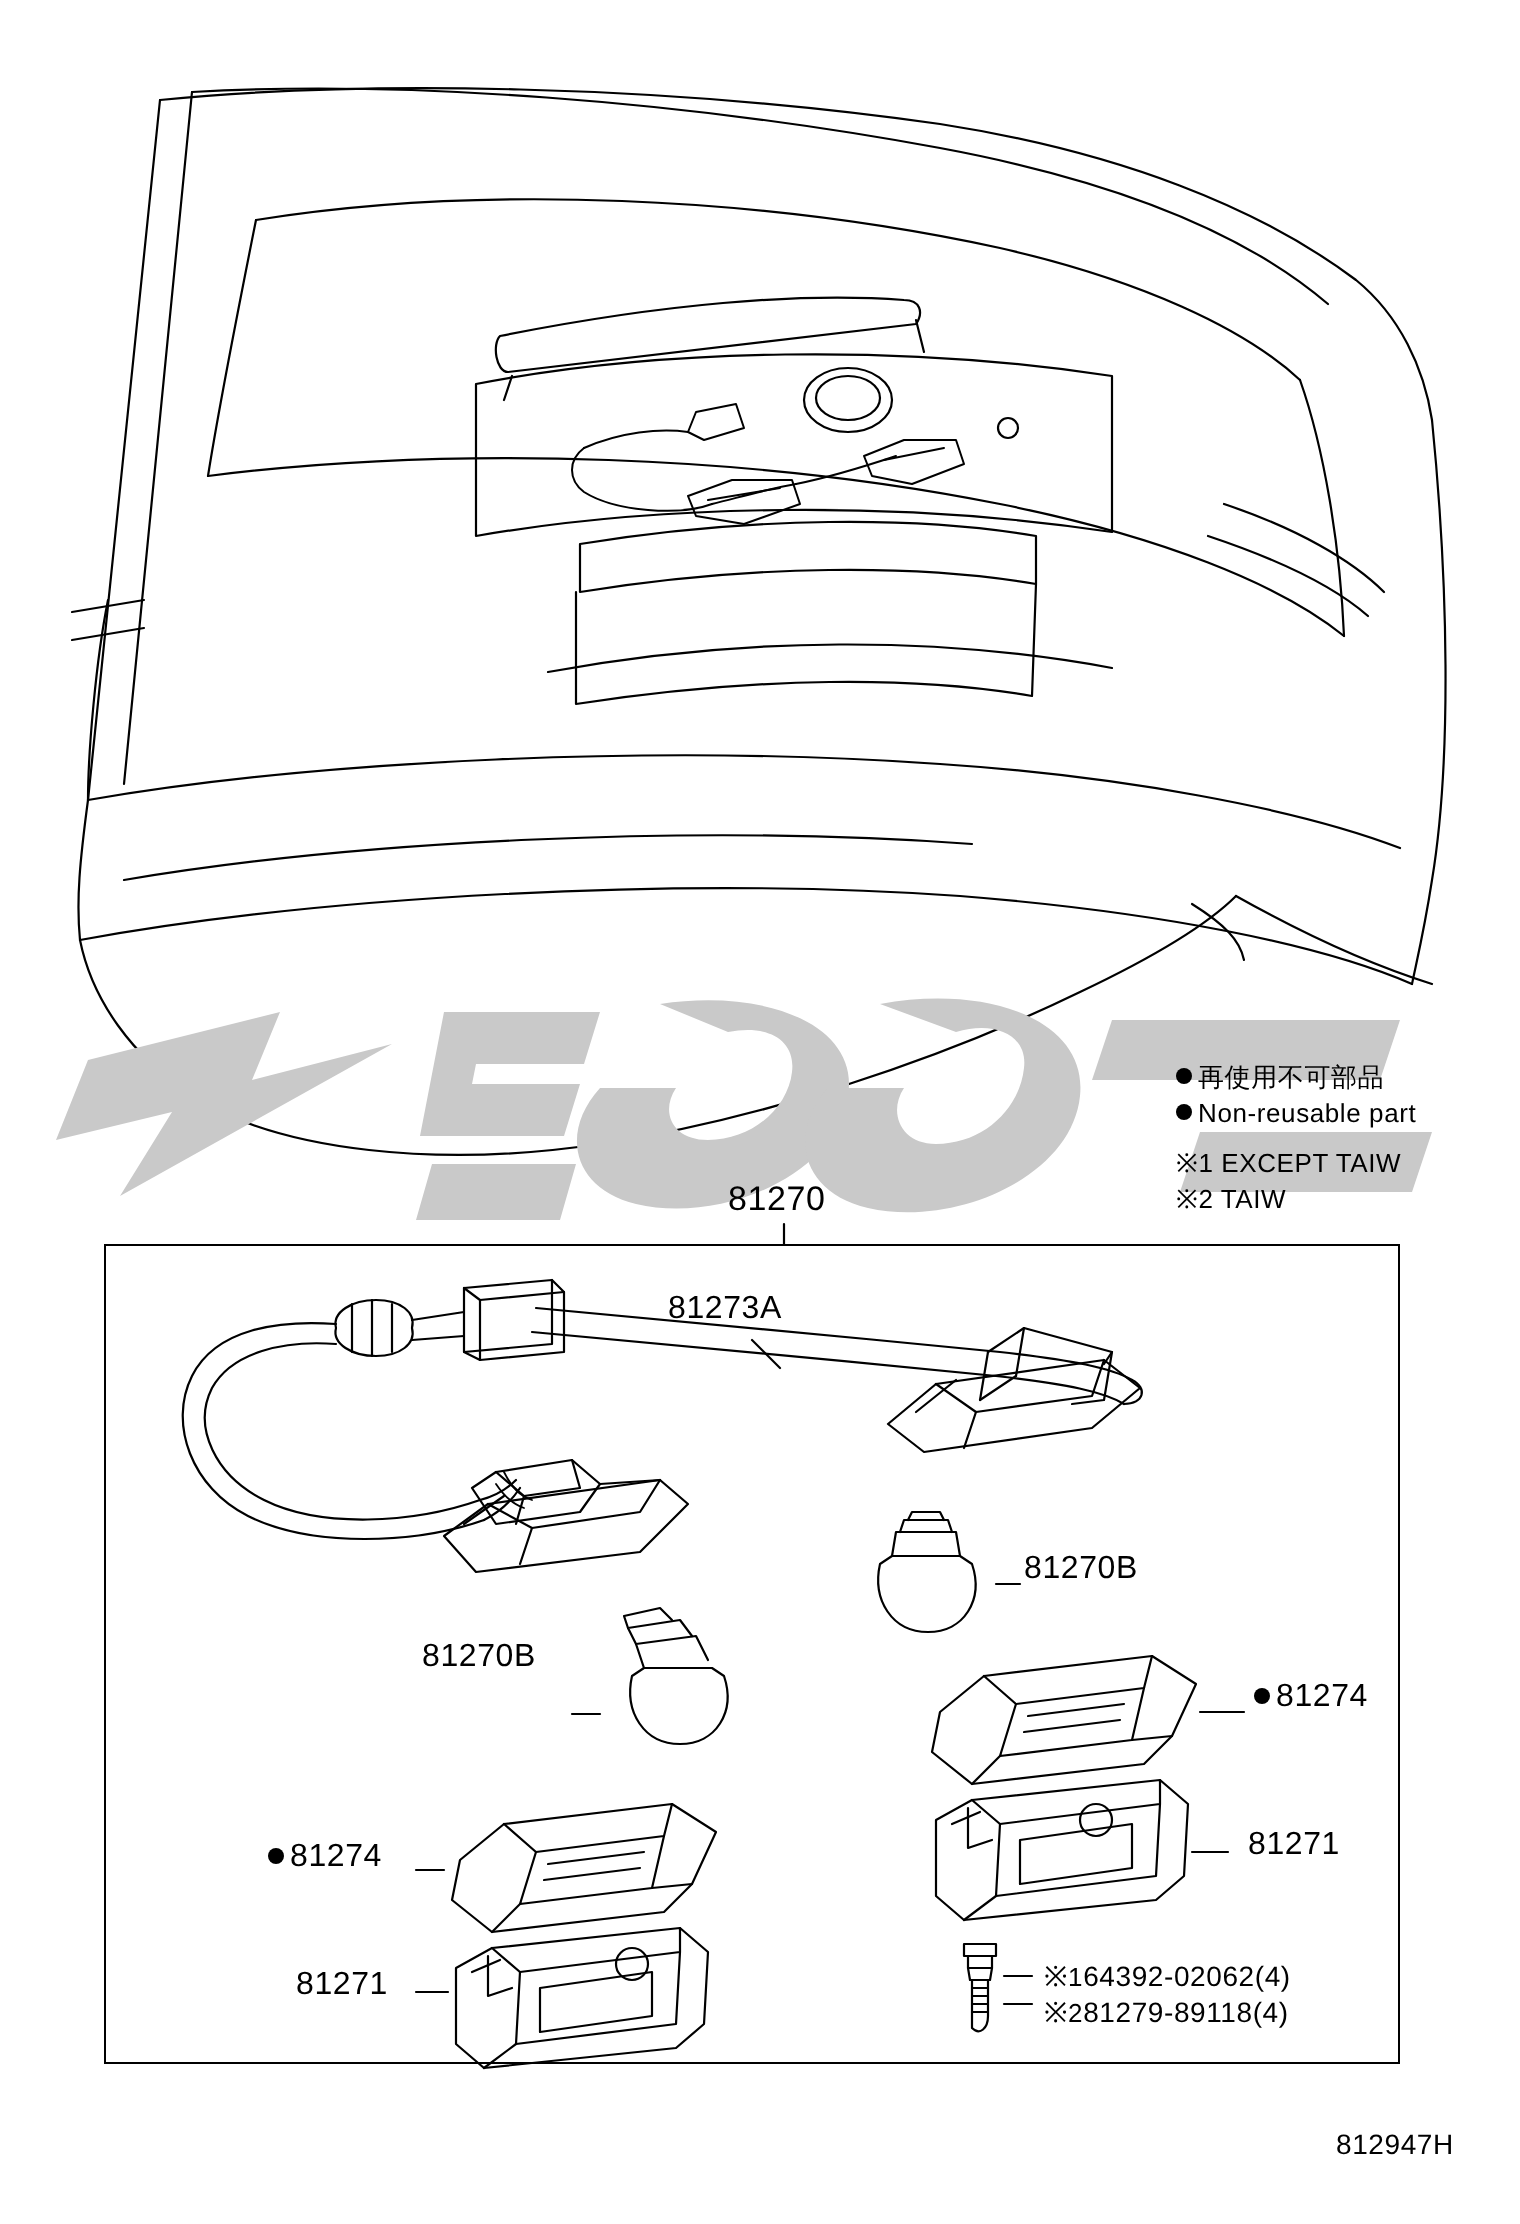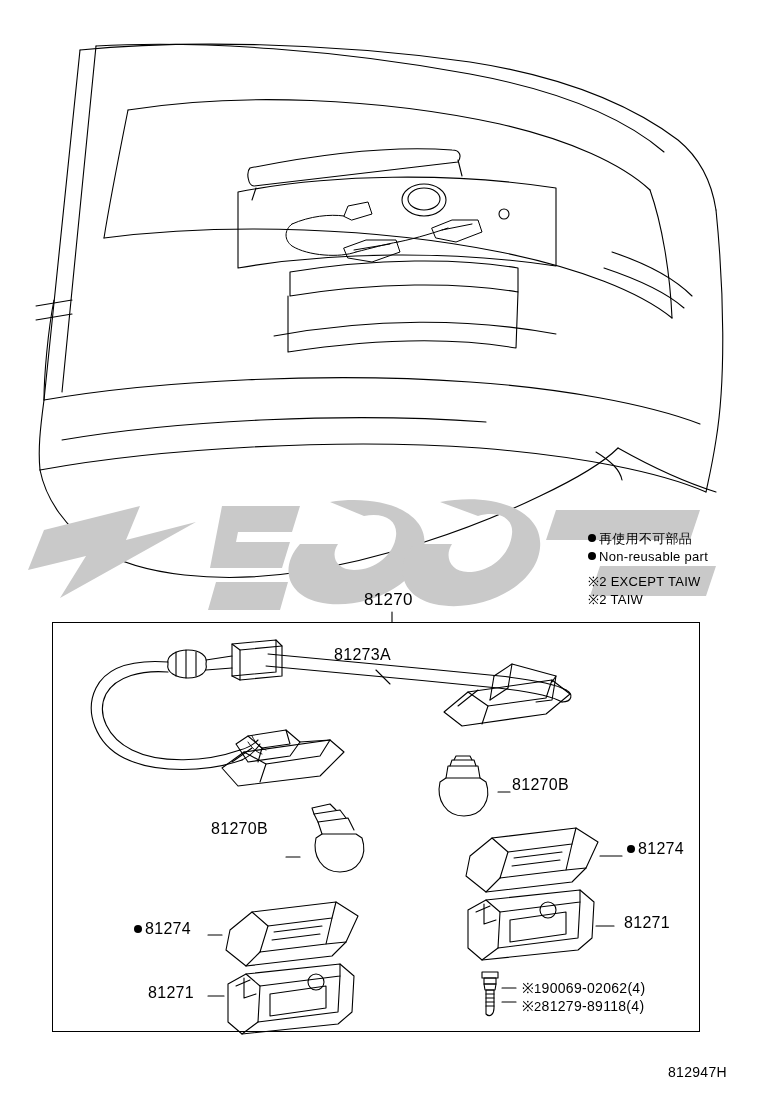--- a/index.html
+++ b/index.html
@@ -135,21 +135,21 @@
     </g>
   </svg>
 
   <div class="lbl lbl-note" style="left:588px; top:530px;">
     <span class="dot"></span><span>再使用不可部品</span>
   </div>
   <div class="lbl lbl-note" style="left:588px; top:549px;text-align:center;">
     <span class="dot"></span><span>Non-reusable part</span>
   </div>
   <div class="lbl lbl-note" style="left:588px; top:572px;">
-    <span>※</span><span>2 EXCEPT  TAIW</span>
+    <span>※</span><span>1 EXCEPT  TAIW</span>
   </div>
   <div class="lbl lbl-note" style="left:588px; top:590px;">
     <span>※</span><span>2 TAIW</span>
   </div>
 
   <div class="lbl lbl-main" style="left:364px; top:590px;">81270</div>
 
   <div class="frame"></div>
 
   <svg class="layer" viewBox="0 0 760 1112">
@@ -272,21 +272,21 @@
 
   <div class="lbl lbl-part" style="left:134px; top:920px;">
     <span class="dot"></span><span>81274</span>
   </div>
 
   <div class="lbl lbl-part" style="left:624px; top:914px;">81271</div>
 
   <div class="lbl lbl-part" style="left:148px; top:984px;">81271</div>
 
   <div class="lbl lbl-code" style="left:522px; top:978px;">
-    <span>※</span><span class="lbl-small">1</span><span>90069-02062(4)</span>
+    <span>※</span><span class="lbl-small">1</span><span>64392-02062(4)</span>
   </div>
   <div class="lbl lbl-code" style="left:522px; top:996px;">
     <span>※</span><span class="lbl-small">2</span><span>81279-89118(4)</span>
   </div>
 
   <div class="lbl lbl-code" style="left:668px; top:1064px;">812947H</div>
 
 </div>
 
 </body></html>

